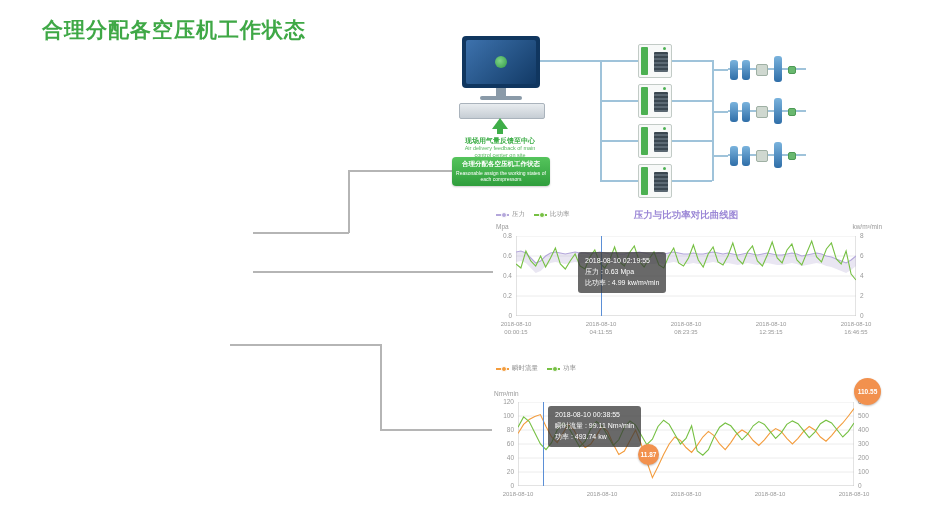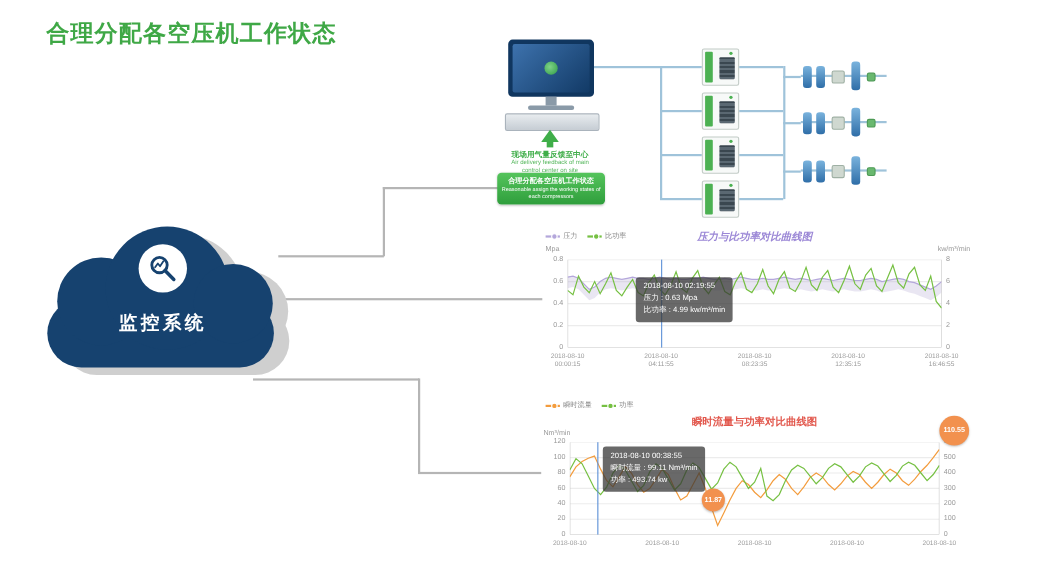--- a/index.html
+++ b/index.html
@@ -108,42 +108,20 @@
   <div class="page-title">合理分配各空压机工作状态</div>
 
   <div class="cline" style="left:253px;top:232px;width:96px;height:1.5px"></div>
   <div class="cline" style="left:348px;top:170px;width:1.5px;height:63px"></div>
   <div class="cline" style="left:348px;top:170px;width:107px;height:1.5px"></div>
   <div class="cline" style="left:253px;top:271px;width:240px;height:1.5px"></div>
   <div class="cline" style="left:230px;top:344px;width:151px;height:1.5px"></div>
   <div class="cline" style="left:380px;top:344px;width:1.5px;height:86px"></div>
   <div class="cline" style="left:380px;top:429px;width:112px;height:1.5px"></div>
 
-  <div class="cloud-wrap">
-    <div class="cloud-shape cloud-gray">
-        <i class="base"></i>
-        <i class="p1"></i>
-        <i class="p2"></i>
-        <i class="p3"></i>
-      </div>
-    <div class="cloud-shape cloud-navy">
-        <i class="base"></i>
-        <i class="p1"></i>
-        <i class="p2"></i>
-        <i class="p3"></i>
-      </div>
-    <div class="scope-circle">
-      <svg width="26" height="26" viewBox="0 0 26 26">
-        <circle cx="10" cy="10" r="7" fill="none" stroke="#16426f" stroke-width="2.6"></circle>
-        <line x1="15" y1="15" x2="23" y2="23" stroke="#16426f" stroke-width="3.2" stroke-linecap="round"></line>
-        <polyline points="6,12 8.5,8.5 10.5,11 13.5,6.5" fill="none" stroke="#16426f" stroke-width="1.6" stroke-linecap="round" stroke-linejoin="round"></polyline>
-      </svg>
-    </div>
-    <div class="cloud-label">监控系统</div>
-  </div>
 
   <div class="monitor">
     <div class="mon-screen">
         <div class="mon-inner">
           <span class="mon-logo"></span>
         </div>
       </div>
     <div class="mon-neck"></div>
     <div class="mon-base"></div>
     <div class="keyboard"></div>
@@ -226,21 +204,21 @@
     <div class="legend">
       <span class="lg-item">
           <i class="lgm" style="background: rgb(180, 167, 219);"></i>
           <span>压力</span>
         </span>
       <span class="lg-item">
           <i class="lgm" style="background: rgb(118, 192, 67);"></i>
           <span>比功率</span>
         </span>
     </div>
-    <div class="chart-title" style="color: rgb(155, 135, 214); font-style: italic;">压力与比功率对比曲线图</div>
+    <div class="chart-title" style="color: rgb(155, 135, 214);">压力与比功率对比曲线图</div>
     <div class="axis-label left">Mpa</div>
     <div class="axis-label right">kw/m³/min</div>
     <div class="yticks-left">
         <span style="top: -4px;">0.8</span>
         <span style="top: 16px;">0.6</span>
         <span style="top: 36px;">0.4</span>
         <span style="top: 56px;">0.2</span>
         <span style="top: 76px;">0</span>
       </div>
     <div class="yticks-right">
@@ -296,21 +274,20 @@
     <div class="legend">
       <span class="lg-item">
           <i class="lgm" style="background: rgb(243, 156, 61);"></i>
           <span>瞬时流量</span>
         </span>
       <span class="lg-item">
           <i class="lgm" style="background: rgb(118, 192, 67);"></i>
           <span>功率</span>
         </span>
     </div>
-    <div class="chart-title" style="color: rgb(226, 87, 76);">瞬时流量与功率对比曲线图</div>
     <div class="axis-label left">Nm³/min</div>
     <div class="axis-label right"></div>
     <div class="yticks-left">
         <span style="top: -4px;">120</span>
         <span style="top: 10px;">100</span>
         <span style="top: 24px;">80</span>
         <span style="top: 38px;">60</span>
         <span style="top: 52px;">40</span>
         <span style="top: 66px;">20</span>
         <span style="top: 80px;">0</span>

